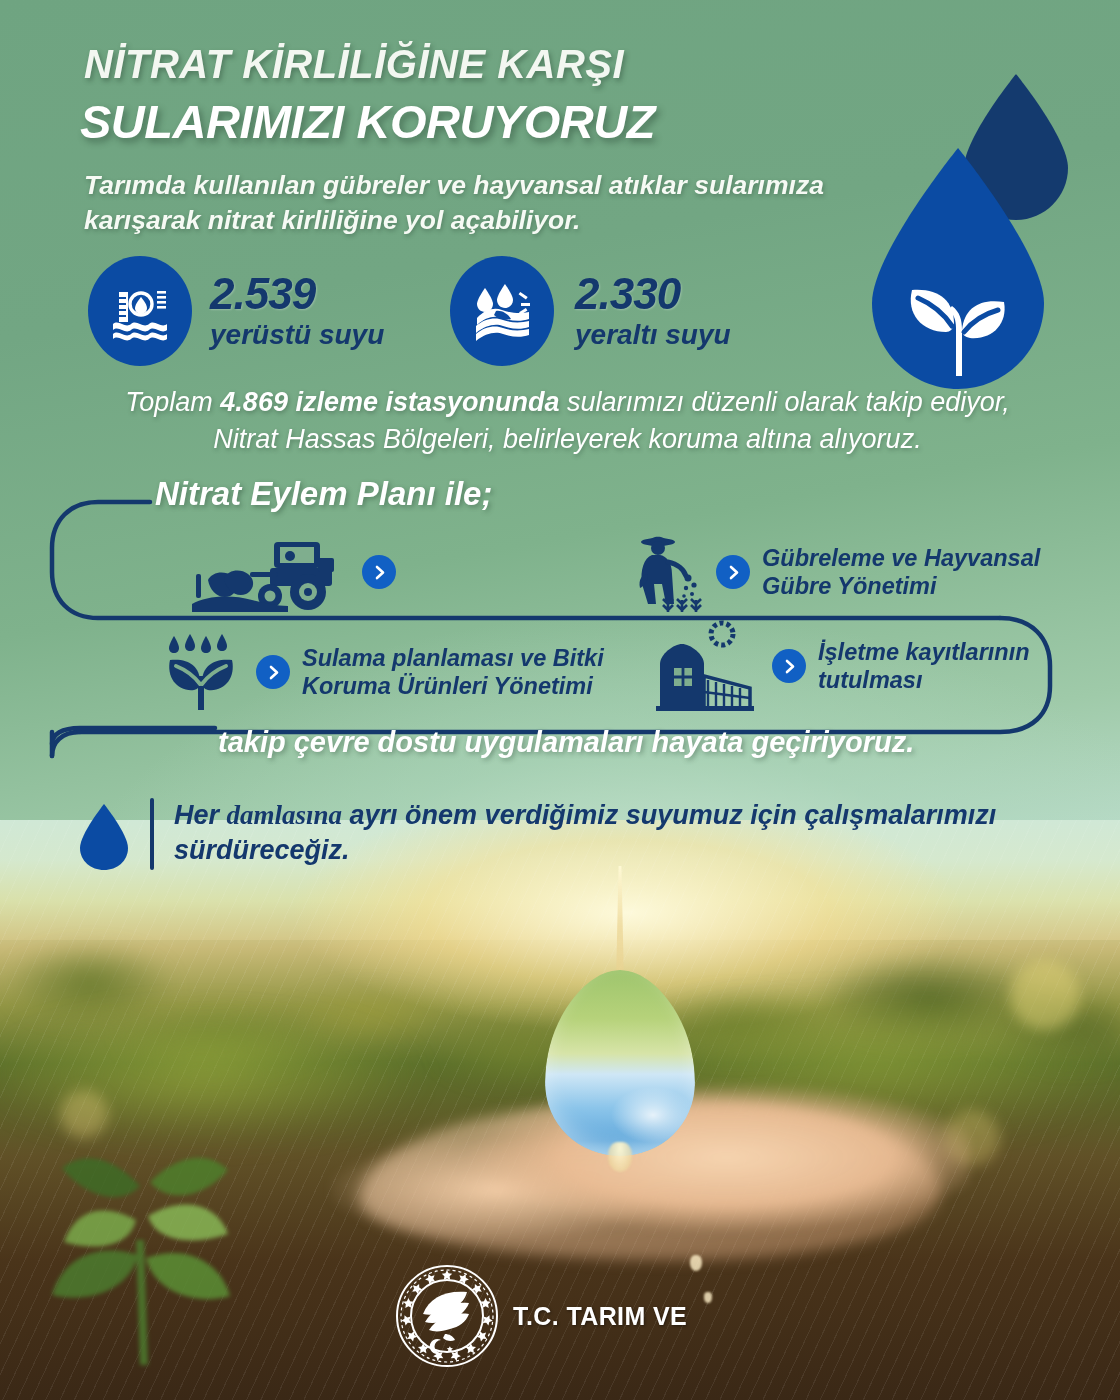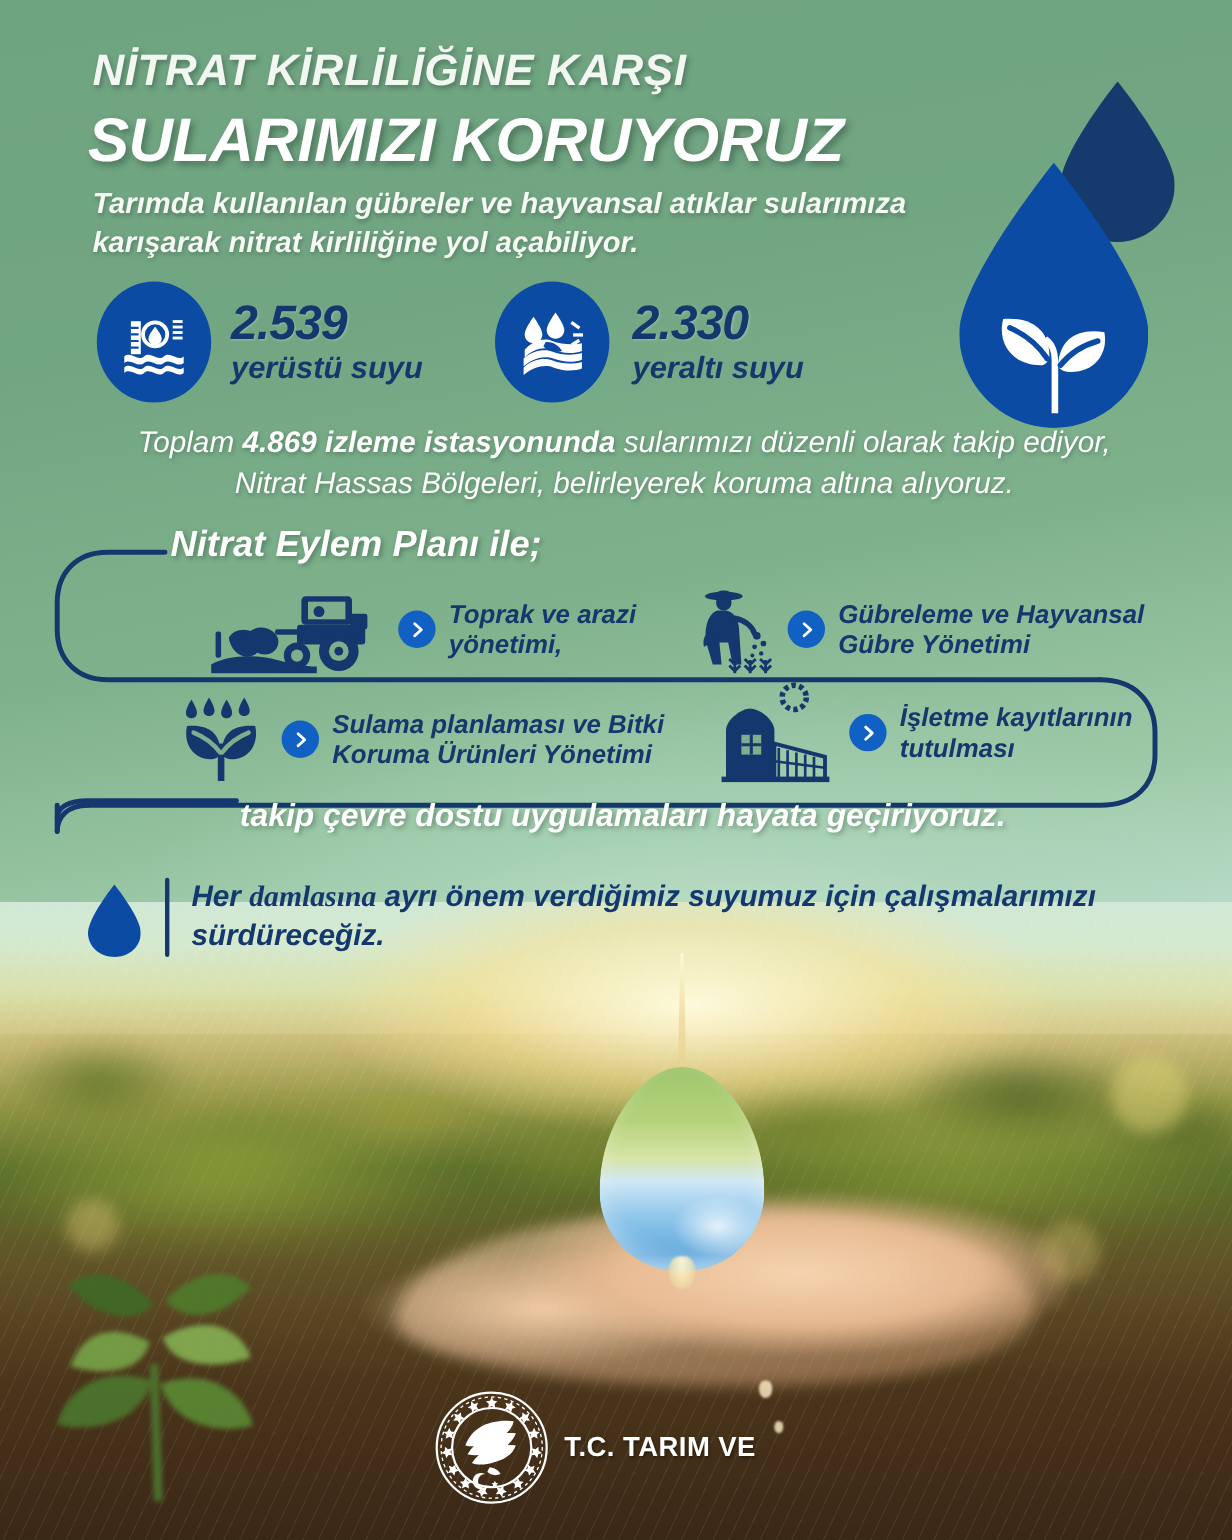--- a/index.html
+++ b/index.html
@@ -58,21 +58,21 @@
 
   
   .kicker{
     position:absolute; left:84px; top:42px;
     font-size:40px; font-weight:700; font-style:italic; letter-spacing:.5px;
     color:#f3f7f1; text-shadow:2px 3px 5px rgba(40,70,50,.45);
     white-space:nowrap;
   }
   .headline{
     position:absolute; left:80px; top:94px;
-    font-size:56px; font-weight:800; font-style:italic; letter-spacing:-.5px;
+    font-size:47px; font-weight:800; font-style:italic; letter-spacing:-.5px;
     color:#ffffff; text-shadow:3px 4px 7px rgba(35,65,45,.48);
     white-space:nowrap;
   }
   .subhead{
     position:absolute; left:84px; top:168px; width:800px;
     font-size:26.5px; font-weight:600; font-style:italic; line-height:1.33;
     color:#f6faf4; text-shadow:1px 2px 4px rgba(40,70,50,.4);
   }
   .hero-drop{ position:absolute; left:872px; top:148px; width:172px; height:241px; }
   .hero-drop .body{
@@ -336,21 +336,20 @@
             <path d="M2 74 C16 66 40 64 62 70 C74 73 86 76 98 76 L98 82 L2 82 Z"></path>
             <rect x="6" y="44" width="5" height="24" rx="2"></rect>
           </g>
         </svg>
       </div>
       <div class="chev">
         <svg viewBox="0 0 15 15">
             <path d="M5 2 L11 7.5 L5 13" fill="none" stroke="#fff" stroke-width="2.6" stroke-linecap="round" stroke-linejoin="round"></path>
           </svg>
       </div>
-      <div class="plan-txt">Toprak ve arazi yönetimi,</div>
     </div>
 
     <div class="plan-item" style="left:628px;top:50px;width:430px;">
       <div class="plan-ico">
         <svg width="76" height="84" viewBox="0 0 76 84">
           <g fill="#14386d">
             <ellipse cx="30" cy="12" rx="17" ry="4"></ellipse>
             <path d="M22 12 C22 5 38 5 38 12 Z"></path>
             <circle cx="30" cy="18" r="7"></circle>
             <path d="M24 25 C16 28 12 40 14 54 L20 74 L28 74 L26 54 L34 54 L38 74 L46 74 L44 44 C44 32 38 26 32 25 Z"></path>

